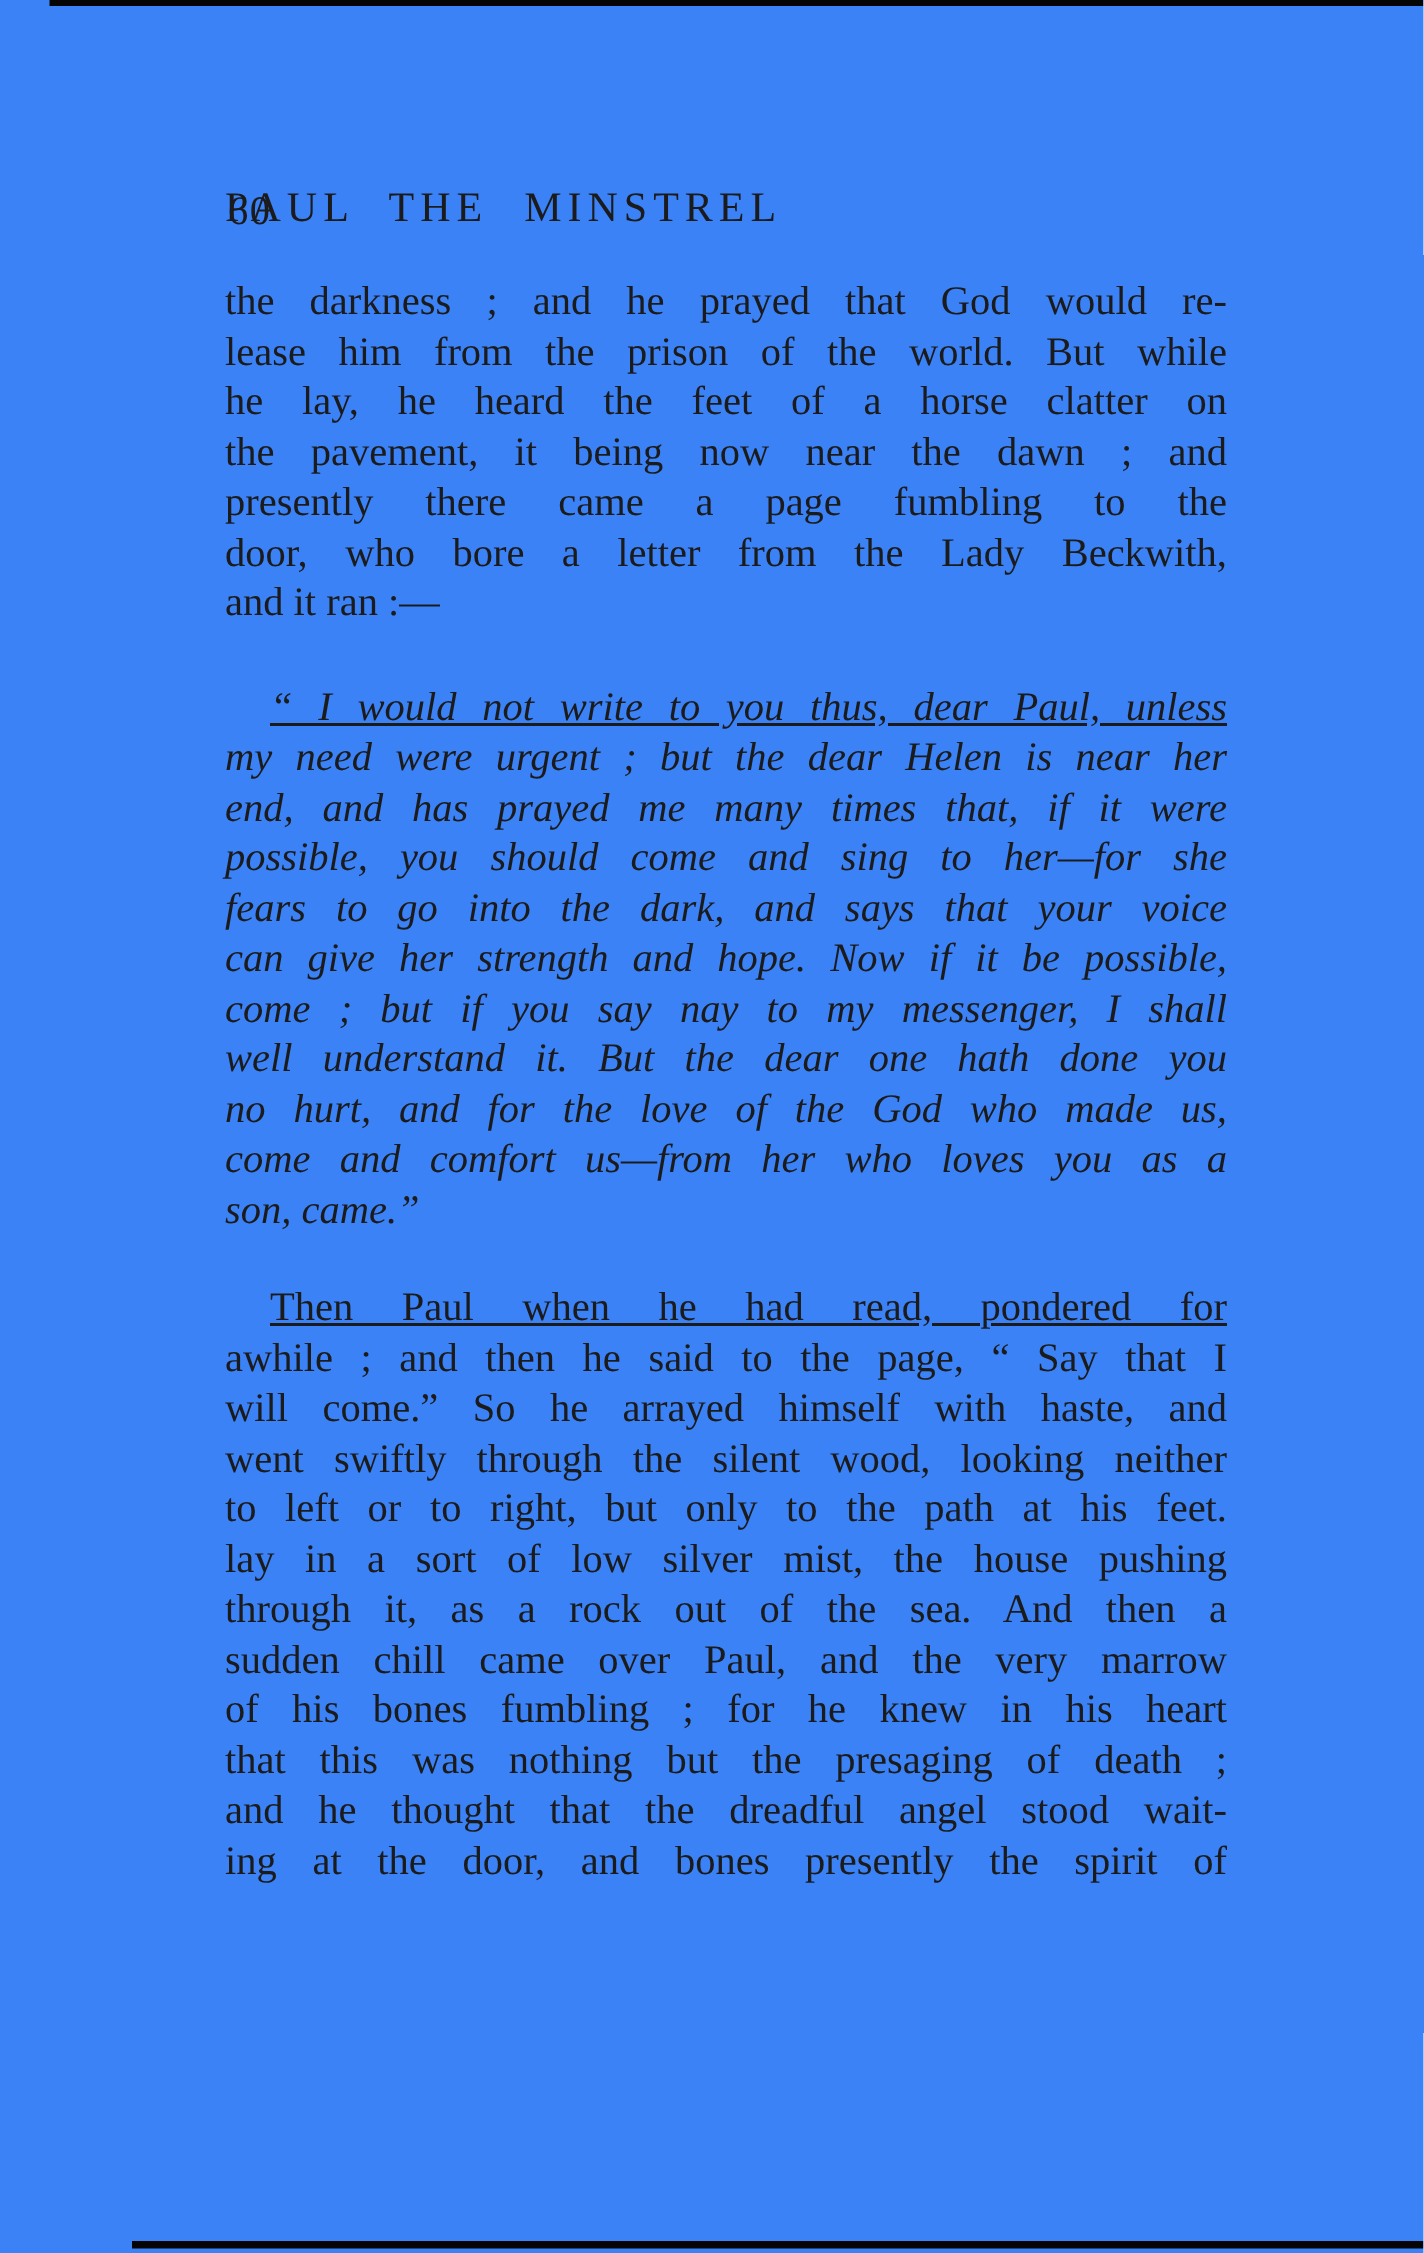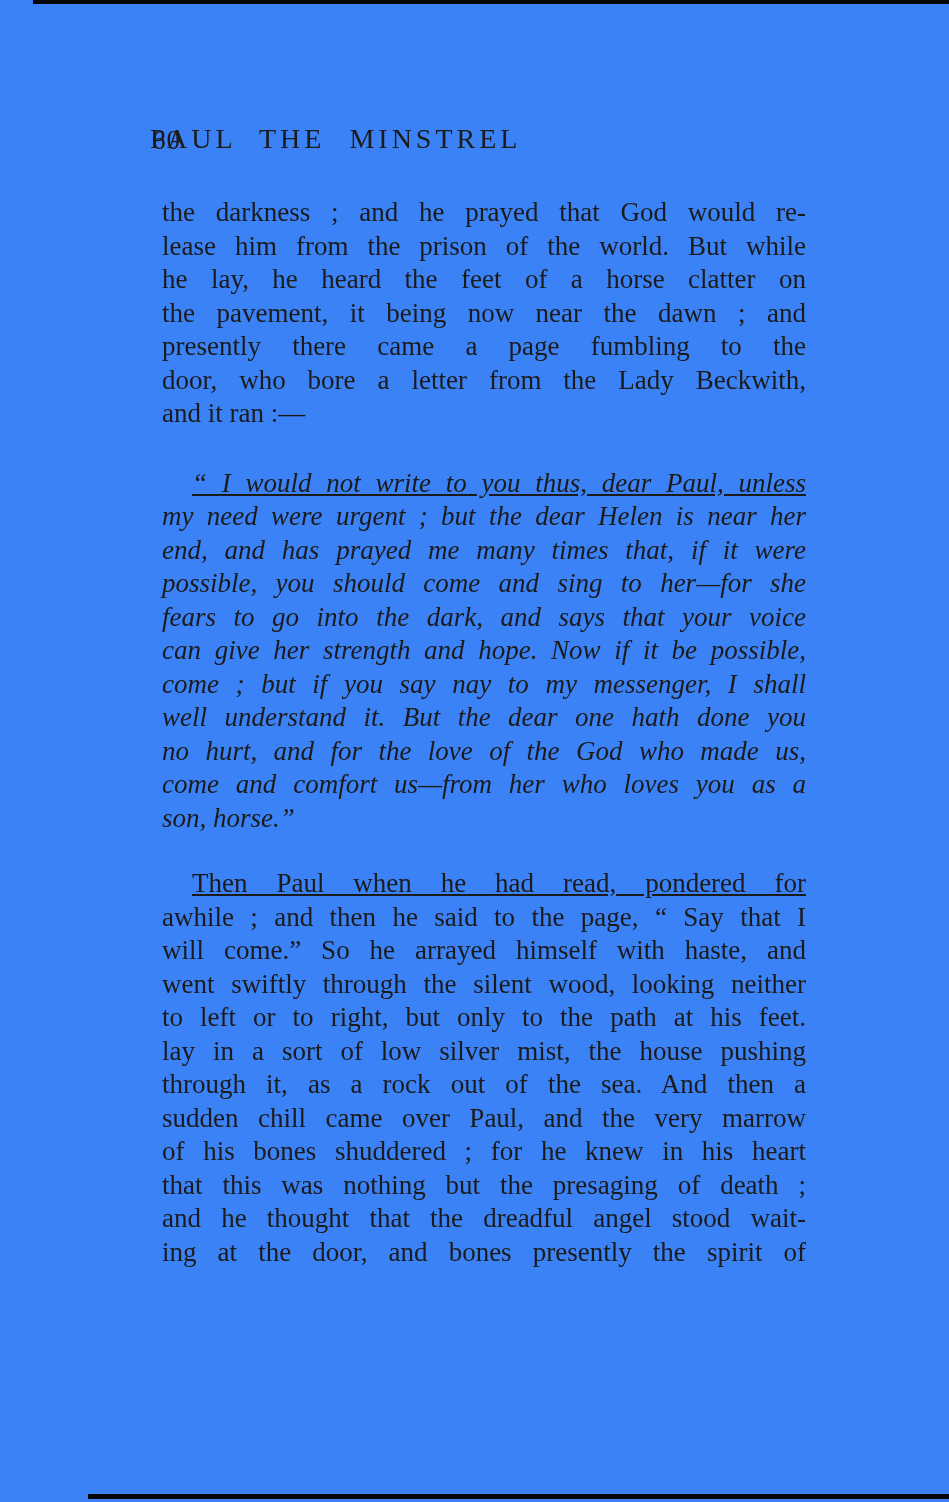--- a/index.html
+++ b/index.html
@@ -59,21 +59,21 @@
     word-spacing: 13px;
   }
   
   #text-block {
     position: absolute;
     left: 150px;
     top: 184px;
     width: 668px;
   }
   .para {
-    margin: 12px;
+    margin: 0;
     padding: 0;
   }
   .para.italic {
     font-style: italic;
   }
   #paragraph-letter {
     margin-top: 36px;
   }
   #paragraph-after-letter {
     margin-top: 32px;
@@ -121,31 +121,31 @@
         <div class="line indent">“ I would not write to you thus, dear Paul, unless</div>
         <div class="line">my need were urgent ; but the dear Helen is near her</div>
         <div class="line">end, and has prayed me many times that, if it were</div>
         <div class="line">possible, you should come and sing to her—for she</div>
         <div class="line">fears to go into the dark, and says that your voice</div>
         <div class="line">can give her strength and hope. Now if it be possible,</div>
         <div class="line">come ; but if you say nay to my messenger, I shall</div>
         <div class="line">well understand it. But the dear one hath done you</div>
         <div class="line">no hurt, and for the love of the God who made us,</div>
         <div class="line">come and comfort us—from her who loves you as a</div>
-        <div class="line no-just">son, horse.”</div>
+        <div class="line no-just">son, came.”</div>
       </div>
     <div id="paragraph-after-letter" class="para roman">
         <div class="line indent">Then Paul when he had read, pondered for</div>
         <div class="line">awhile ; and then he said to the page, “ Say that I</div>
         <div class="line">will come.” So he arrayed himself with haste, and</div>
         <div class="line">went swiftly through the silent wood, looking neither</div>
         <div class="line">to left or to right, but only to the path at his feet.</div>
         <div class="line">lay in a sort of low silver mist, the house pushing</div>
         <div class="line">through it, as a rock out of the sea. And then a</div>
         <div class="line">sudden chill came over Paul, and the very marrow</div>
-        <div class="line">of his bones shuddered ; for he knew in his heart</div>
+        <div class="line">of his bones fumbling ; for he knew in his heart</div>
         <div class="line">that this was nothing but the presaging of death ;</div>
         <div class="line">and he thought that the dreadful angel stood wait-</div>
         <div class="line">ing at the door, and bones presently the spirit of</div>
       </div>
   </div>
 
 </div>
 
 </body></html>

